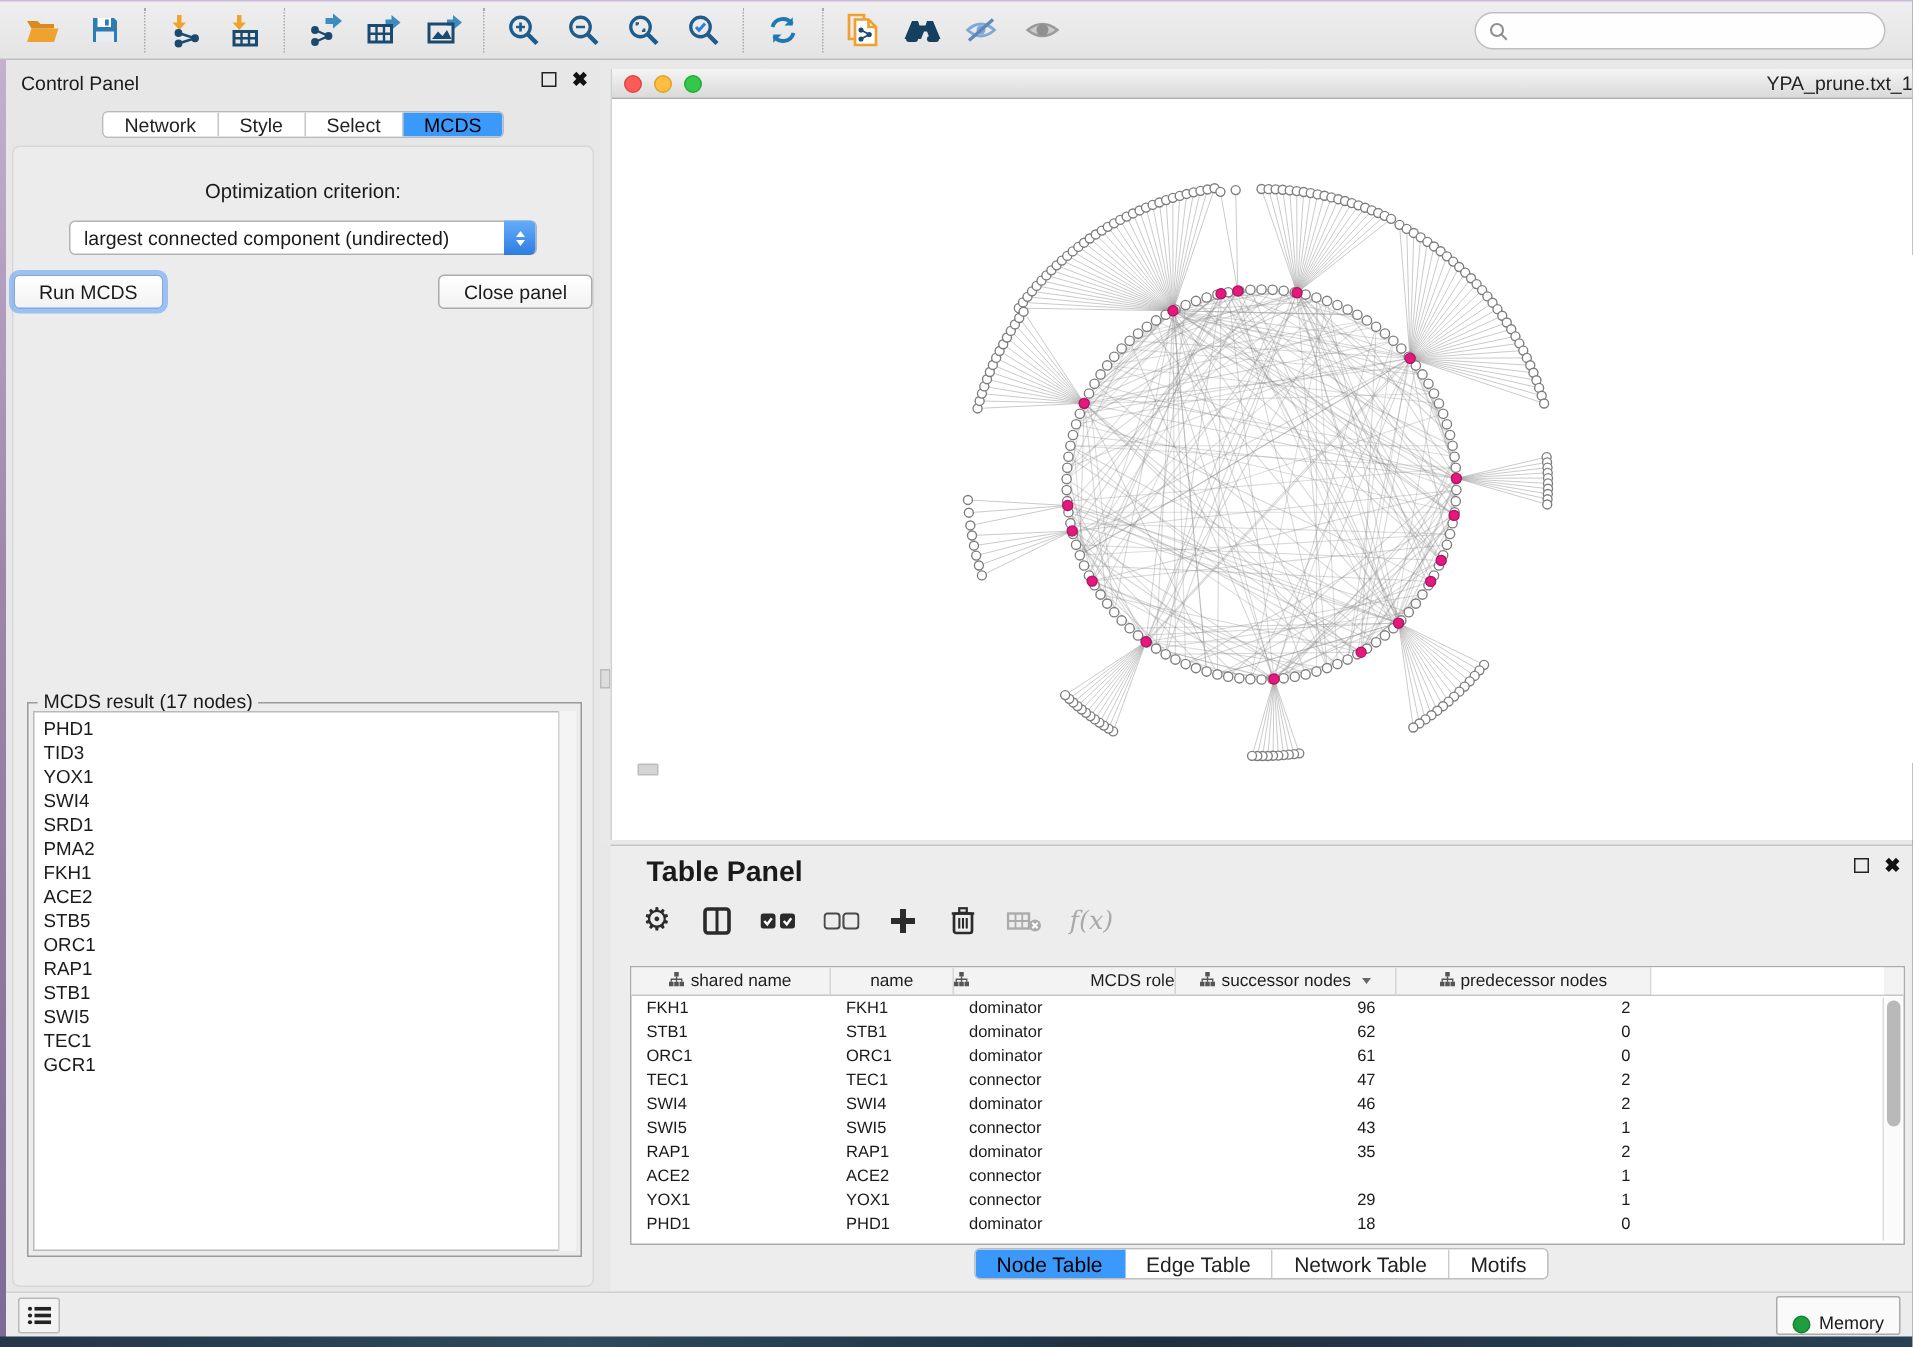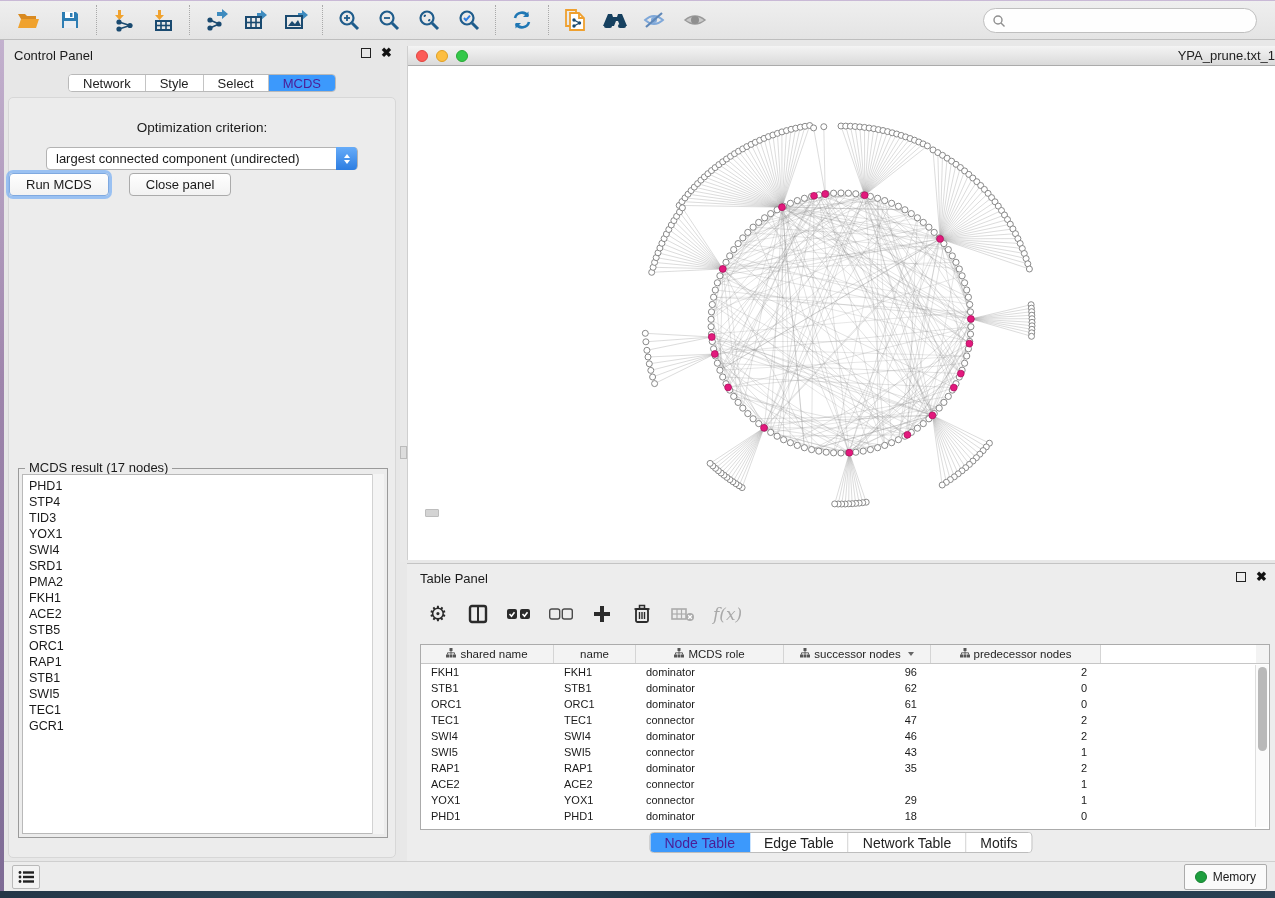--- a/index.html
+++ b/index.html
@@ -28,31 +28,31 @@
   .control-panel { position:absolute; left:4px; top:40px; width:396px; height:822px; background:#E7E7E7; }
   .cp-header { position:relative; height:30px; }
   .cp-title { position:absolute; left:10px; top:8px; font-size:13px; }
   .win-icons { position:absolute; right:8px; top:8px; display:flex; gap:10px; align-items:center; }
   .ico-float { width:10px; height:10px; border:1.5px solid #222; }
   .ico-close { font-size:13px; font-weight:bold; color:#111; line-height:10px; }
   .seg-tabs { position:absolute; top:34px; left:50%; transform:translateX(-50%); display:flex;
     border:1px solid #B9B9B9; border-radius:4px; background:#fff; height:18px; overflow:hidden; z-index:5; }
   .seg { padding:0 14px; font-size:13px; display:flex; align-items:center; border-right:1px solid #C4C4C4; background:#fff; color:#222; }
   .seg:last-child { border-right:none; }
-  .seg.active { background:#3C99FC; color:#4c1d95; border-right-color:#3C99FC; }
+  .seg.active { background:#3C99FC; color:#000000; border-right-color:#3C99FC; }
   .cp-inner { position:absolute; left:4px; top:57px; width:388px; height:761px;
     background:#ECECEC; border:1px solid #D7D7D7; border-radius:5px; }
   .opt-label { text-align:center; margin-top:22px; font-size:13.5px; }
   .opt-select { position:relative; margin:12px auto 0; width:312px; height:23px; background:#fff;
     border:1px solid #B3B3B3; border-radius:4px; font-size:13px; display:flex; align-items:center; padding-left:9px; }
   .opt-select .stepper { position:absolute; right:0; top:-1px; width:21px; height:23px; border-radius:0 4px 4px 0;
     background:linear-gradient(#66ACF9,#2D7DE1); display:flex; flex-direction:column; align-items:center; justify-content:center; gap:2px; }
   .tri-up { width:0; height:0; border-left:3.5px solid transparent; border-right:3.5px solid transparent; border-bottom:4.5px solid #fff; }
   .tri-dn { width:0; height:0; border-left:3.5px solid transparent; border-right:3.5px solid transparent; border-top:4.5px solid #fff; }
-  .btn-row { display:flex; justify-content:flex-start; gap:20px; margin-top:3px; }
+  .btn-row { display:flex; justify-content:space-between; gap:2px; margin-top:13px; }
   .btn { height:23px; padding:0 16px; background:linear-gradient(#FFFFFF,#F2F2F2); border:1px solid #ABABAB;
     border-radius:4px; font-size:13px; display:flex; align-items:center; }
   .btn.focused { box-shadow:0 0 0 3px rgba(110,170,246,.65); border-color:#7FA9E0; }
   .result-box { position:absolute; left:9px; top:370px; width:370px; height:370px; border:1px solid #9A9A9A; }
   .result-legend { position:absolute; top:-9px; left:6px; background:#ECECEC; padding:0 4px; font-size:13px; }
   .result-list { position:absolute; left:3px; top:5px; right:3px; bottom:3px; background:#fff; border:1px solid #B9B9B9; overflow:hidden; }
   .result-scroll { position:absolute; right:0; top:0; bottom:0; width:12px; background:#F4F4F4; border-left:1px solid #D2D2D2; }
   .mcds-item { font-size:12.5px; line-height:16px; padding-left:6px; }
   .result-list .pad { height:3px; }
 
@@ -68,21 +68,21 @@
   .light.red { background:#FC5B57; border:1px solid #E1453F; }
   .light.yellow { background:#FDBE41; border:1px solid #E0A023; }
   .light.green { background:#34C84A; border:1px solid #27AA35; }
   .net-title { text-align:right; font-size:13px; line-height:19px; color:#222; }
   .net-canvas { position:relative; width:100%; height:493px; background:#fff; }
   .h-grip { position:absolute; left:425px; top:509px; width:14px; height:8px; background:#D4D4D4; border:1px solid #BDBDBD; border-radius:1px; z-index:6; }
 
   
   .table-panel { position:absolute; left:407px; top:563px; width:868px; height:298px; background:#EDEDED; border-top:1px solid #C4C4C4; }
   .tp-header { position:relative; height:28px; }
-  .tp-title { position:absolute; left:13px; top:7px; font-size:13px; }
+  .tp-title { position:absolute; left:24px; top:7px; font-size:19px;font-weight:bold; }
   .tp-toolbar { position:relative; height:44px; display:flex; align-items:center; gap:18px; padding-left:20px; }
   .tp-ico { display:flex; align-items:center; justify-content:center; min-width:22px; height:26px; }
   .gear-glyph { font-size:21px; color:#2b2b2b; line-height:22px; }
   .fx { font-family:"DejaVu Serif", serif; font-style:italic; font-size:17px; color:#A9A9A9; }
   .tbl-wrap { position:absolute; left:13px; top:80px; width:850px; height:186px; background:#fff; border:1px solid #ABABAB; }
   .tbl-head { display:flex; height:19px; background:#F3F3F3; border-bottom:1px solid #C6C6C6; }
   .th { position:relative; display:flex; align-items:center; justify-content:center; gap:4px;
     border-right:1px solid #D5D5D5; font-size:11.5px; color:#1e1e1e; }
   .th .colicon { position:relative; }
   .sort-tri { width:0; height:0; border-left:3.5px solid transparent; border-right:3.5px solid transparent; border-top:4px solid #666; margin-left:3px; }
@@ -94,21 +94,21 @@
   .tbl-thumb { position:absolute; left:2px; top:2px; width:9px; height:84px; background:#B9B9B9; border-radius:5px; }
   .tp-tabs { position:absolute; left:50%; bottom:8px; transform:translateX(-50%); display:flex;
     border:1px solid #BDBDBD; border-radius:4px; background:#fff; height:21px; overflow:hidden; }
   .tp-tabs .seg { font-size:14px; }
 
   
   .statusbar { position:absolute; left:0; top:861px; width:1275px; height:30px; background:#ECECEC; border-top:1px solid #CFCFCF; }
   .list-btn { position:absolute; left:12px; top:3px; width:28px; height:24px; background:#F3F3F3; border:1px solid #B9B9B9; border-radius:2px;
     display:flex; align-items:center; justify-content:center; }
   .memory-btn { position:absolute; right:8px; top:2px; height:26px; padding:0 10px; background:#FAFAFA; border:1px solid #ABABAB;
-    border-radius:2px; display:flex; align-items:center; gap:6px; font-size:12px; }
+    border-radius:2px; display:flex; align-items:flex-end; gap:6px; font-size:12px; }
   .mem-dot { width:12px; height:12px; border-radius:50%; background:#1E9E3E; border:1px solid #168231; }
 </style>
 </head>
 <body>
 
 <div class="app">
 
   <div class="toolbar">
     <div class="tb-btn">
       <svg width="26" height="20" viewBox="0 0 26 20">
@@ -274,21 +274,20 @@
       </div>
       <div class="btn-row">
         <div class="btn focused">Run MCDS</div>
         <div class="btn">Close panel</div>
       </div>
       <div class="result-box">
         <span class="result-legend">MCDS result (17 nodes)</span>
         <div class="result-list" id="mcds-list">
           <div class="pad"></div>
         <div class="mcds-item">PHD1</div>
-            <div class="mcds-item">STP4</div>
             <div class="mcds-item">TID3</div>
             <div class="mcds-item">YOX1</div>
             <div class="mcds-item">SWI4</div>
             <div class="mcds-item">SRD1</div>
             <div class="mcds-item">PMA2</div>
             <div class="mcds-item">FKH1</div>
             <div class="mcds-item">ACE2</div>
             <div class="mcds-item">STB5</div>
             <div class="mcds-item">ORC1</div>
             <div class="mcds-item">RAP1</div>
@@ -1064,21 +1063,21 @@
                 <rect x="0" y="6.5" width="3" height="3" fill="#555"></rect>
                 <rect x="3.5" y="6.5" width="3" height="3" fill="#555"></rect>
                 <rect x="7" y="6.5" width="3" height="3" fill="#555"></rect>
                 <path d="M5 3 v1.8 M1.5 6.5 v-1.7 h7 v1.7 M5 4.8 v1.7" stroke="#555" stroke-width="0.9" fill="none"></path>
               </svg></span>
             <span>shared name</span>
           </div>
           <div class="th" style="width: 82px;">
             <span>name</span>
           </div>
-          <div class="th" style="width: 148px;">
+          <div class="th" style="width: 148px; justify-content: space-between;">
             <span class="colicon"><svg width="10" height="10" viewBox="0 0 10 10">
                 <rect x="3.5" y="0" width="3" height="3" fill="#555"></rect>
                 <rect x="0" y="6.5" width="3" height="3" fill="#555"></rect>
                 <rect x="3.5" y="6.5" width="3" height="3" fill="#555"></rect>
                 <rect x="7" y="6.5" width="3" height="3" fill="#555"></rect>
                 <path d="M5 3 v1.8 M1.5 6.5 v-1.7 h7 v1.7 M5 4.8 v1.7" stroke="#555" stroke-width="0.9" fill="none"></path>
               </svg></span>
             <span>MCDS role</span>
           </div>
           <div class="th" style="width: 147px;">

